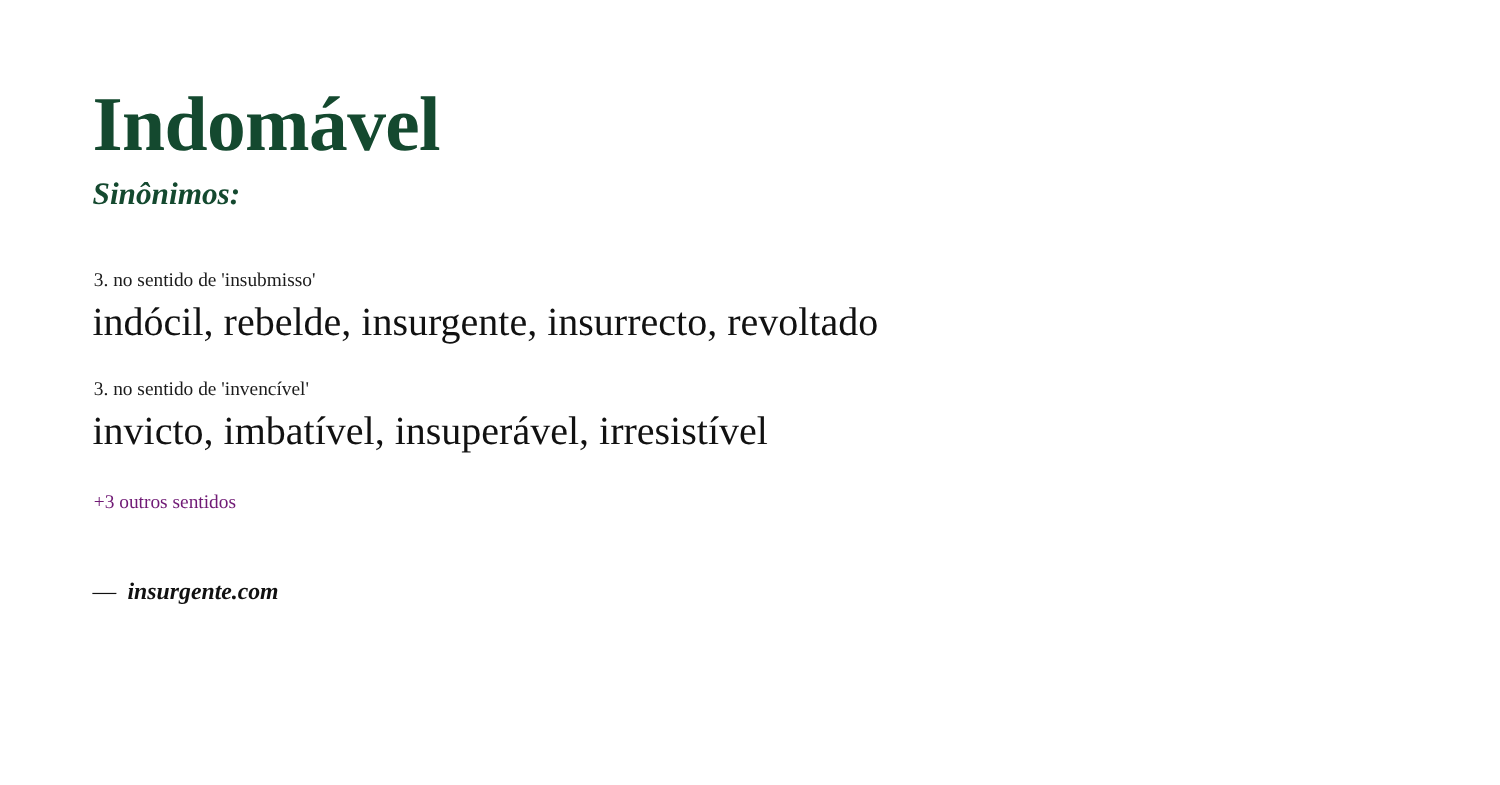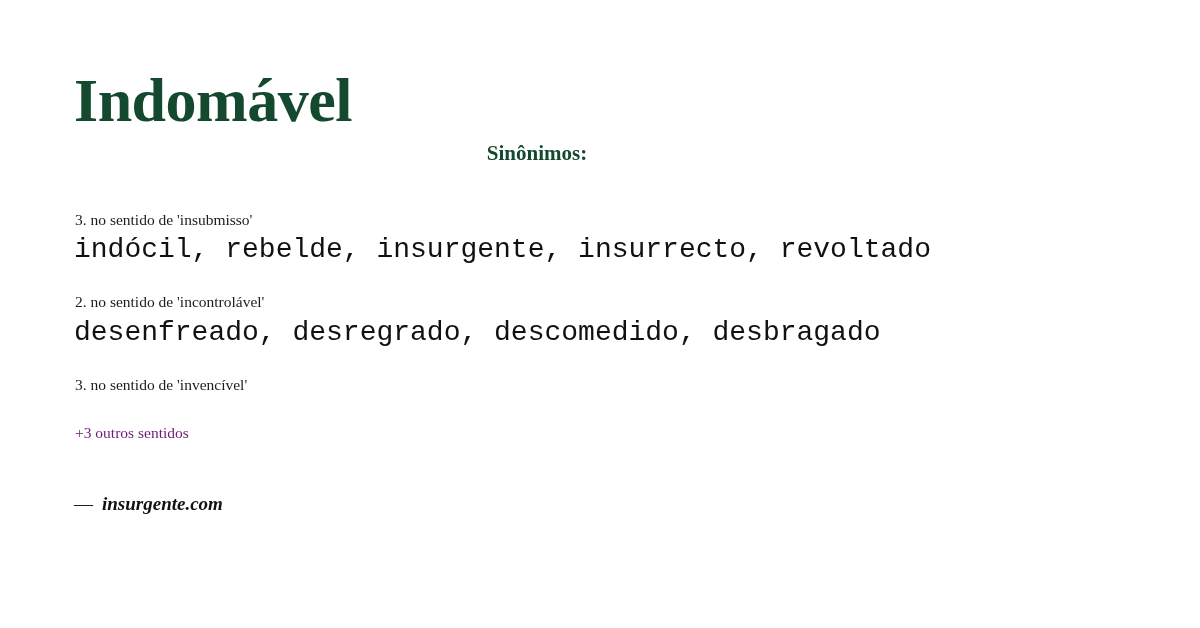--- a/index.html
+++ b/index.html
@@ -29,44 +29,44 @@
     font-weight: bold;
     font-size: 62px;
     line-height: 1.05;
     color: #14492f;
     margin: 0 0 8px 0;
     letter-spacing: -0.5px;
   }
   .subtitle {
     font-family: "Liberation Serif", serif;
     font-weight: bold;
-    font-size: 21px;
+    font-style: italic;
+    font-size: 25px;
     line-height: 1.2;
     color: #14492f;
     margin: 0 0 44px 0;
-    text-align: center;
   }
   .senses {
     margin: 0;
     padding: 0;
     list-style: none;
   }
   .sense {
     margin: 0 0 25px 0;
   }
   .sense-label {
     font-family: "Liberation Serif", serif;
     font-size: 15.5px;
     line-height: 1.3;
     color: #1c1c1c;
     margin: 0 0 2px 1px;
   }
   .sense-words {
-    font-family: Liberation Mono, monospace;
-    font-size: 28px;
+    font-family: Liberation Serif, serif;
+    font-size: 32px;
     line-height: 1.25;
     color: #111111;
     margin: 0;
   }
   .more-senses {
     font-family: "Liberation Serif", serif;
     font-size: 15.5px;
     line-height: 1.3;
     color: #701a75;
     margin: 28px 0 0 1px;
@@ -97,25 +97,22 @@
   <h1 class="headword">Indomável</h1>
 
   <div class="subtitle">Sinônimos:</div>
 
   <ul class="senses">
     <li class="sense">
       <div class="sense-label">3. no sentido de 'insubmisso'</div>
       <div class="sense-words">indócil, rebelde, insurgente, insurrecto, revoltado</div>
     </li>
     <li class="sense">
-      <div class="sense-label">2. no sentido de 'incontrolável'</div>
-      <div class="sense-words">desenfreado, desregrado, descomedido, desbragado</div>
-    </li>
-    <li class="sense">
       <div class="sense-label">3. no sentido de 'invencível'</div>
+      <div class="sense-words">invicto, imbatível, insuperável, irresistível</div>
     </li>
   </ul>
 
   <div class="more-senses">+3 outros sentidos</div>
 
   <div class="source">
     <span class="source-dash">—</span>
     <span>insurgente.com</span>
   </div>
 

